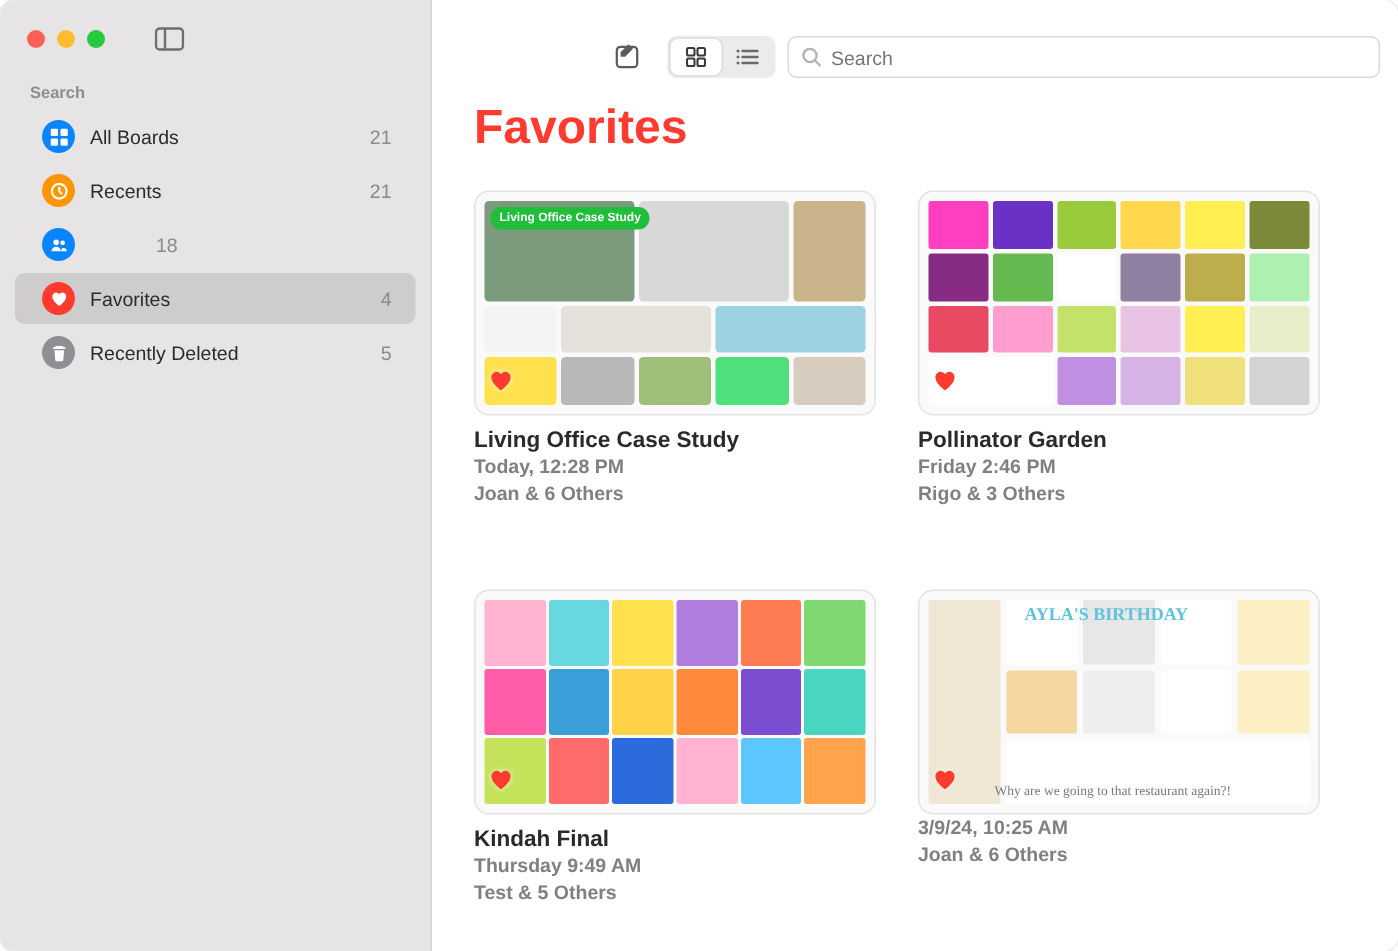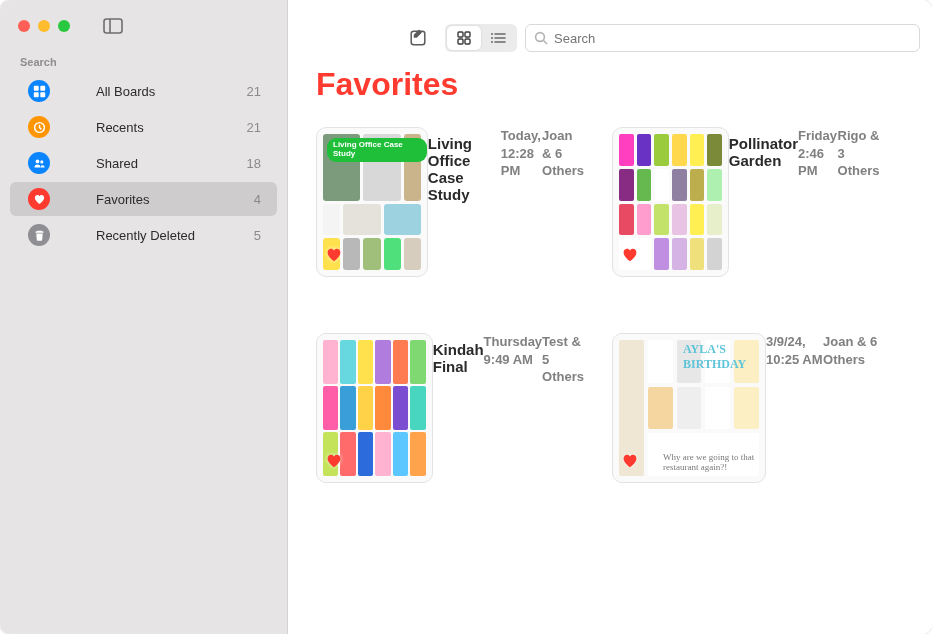--- a/index.html
+++ b/index.html
@@ -65,21 +65,21 @@
 .nav-icon {
   width: 22px; height: 22px;
   border-radius: 50%;
   display: flex;
   align-items: center;
   justify-content: center;
   flex-shrink: 0;
   color: #fff;
 }
 .nav-icon svg { width: 13px; height: 13px; }
-.nav-label { flex: 1; margin-left: 36px; }
+.nav-label { flex: 1; }
 .nav-count {
   color: #8b8b8b;
   font-size: 13px;
   margin-left: 44px;
 }
 .main {
   flex: 1;
   display: flex;
   flex-direction: column;
   background: #fff;
@@ -147,21 +147,21 @@
   color: #ff3b30;
   margin-bottom: 24px;
 }
 .grid {
   display: grid;
   grid-template-columns: repeat(2, 268px);
   gap: 56px 28px;
 }
 .card {
   display: flex;
-  flex-direction: row;
+  flex-direction: column;
 }
 .thumb {
   width: 268px;
   height: 150px;
   border-radius: 10px;
   border: 1px solid #e3e3e3;
   position: relative;
   overflow: hidden;
   background: #fafafa;
 }
@@ -257,21 +257,20 @@
 
     <div class="nav-item">
       <div class="nav-icon" style="background:#0a84ff">
         <svg viewBox="0 0 16 16" fill="currentColor">
             <circle cx="5.5" cy="5.5" r="2.3"></circle>
             <circle cx="10.8" cy="6" r="1.9"></circle>
             <path d="M1.7 13c0-2.2 1.8-3.7 3.8-3.7S9.3 10.8 9.3 13z"></path>
             <path d="M9.5 13c0-1 .3-1.8.8-2.5.4-.2.9-.3 1.4-.3 1.5 0 2.6 1.2 2.6 2.8z"></path>
           </svg>
       </div>
-      <span class="nav-label">Shared</span>
       <span class="nav-count">18</span>
     </div>
 
     <div class="nav-item selected">
       <div class="nav-icon" style="background:#ff3b30">
         <svg viewBox="0 0 16 16" fill="currentColor">
             <path d="M8 13.5S2.3 9.6 2.3 5.9C2.3 4 3.7 2.5 5.4 2.5c1.1 0 2.1.6 2.6 1.5.5-.9 1.5-1.5 2.6-1.5 1.7 0 3.1 1.5 3.1 3.4 0 3.7-5.7 7.6-5.7 7.6z"></path>
           </svg>
       </div>
       <span class="nav-label">Favorites</span>

